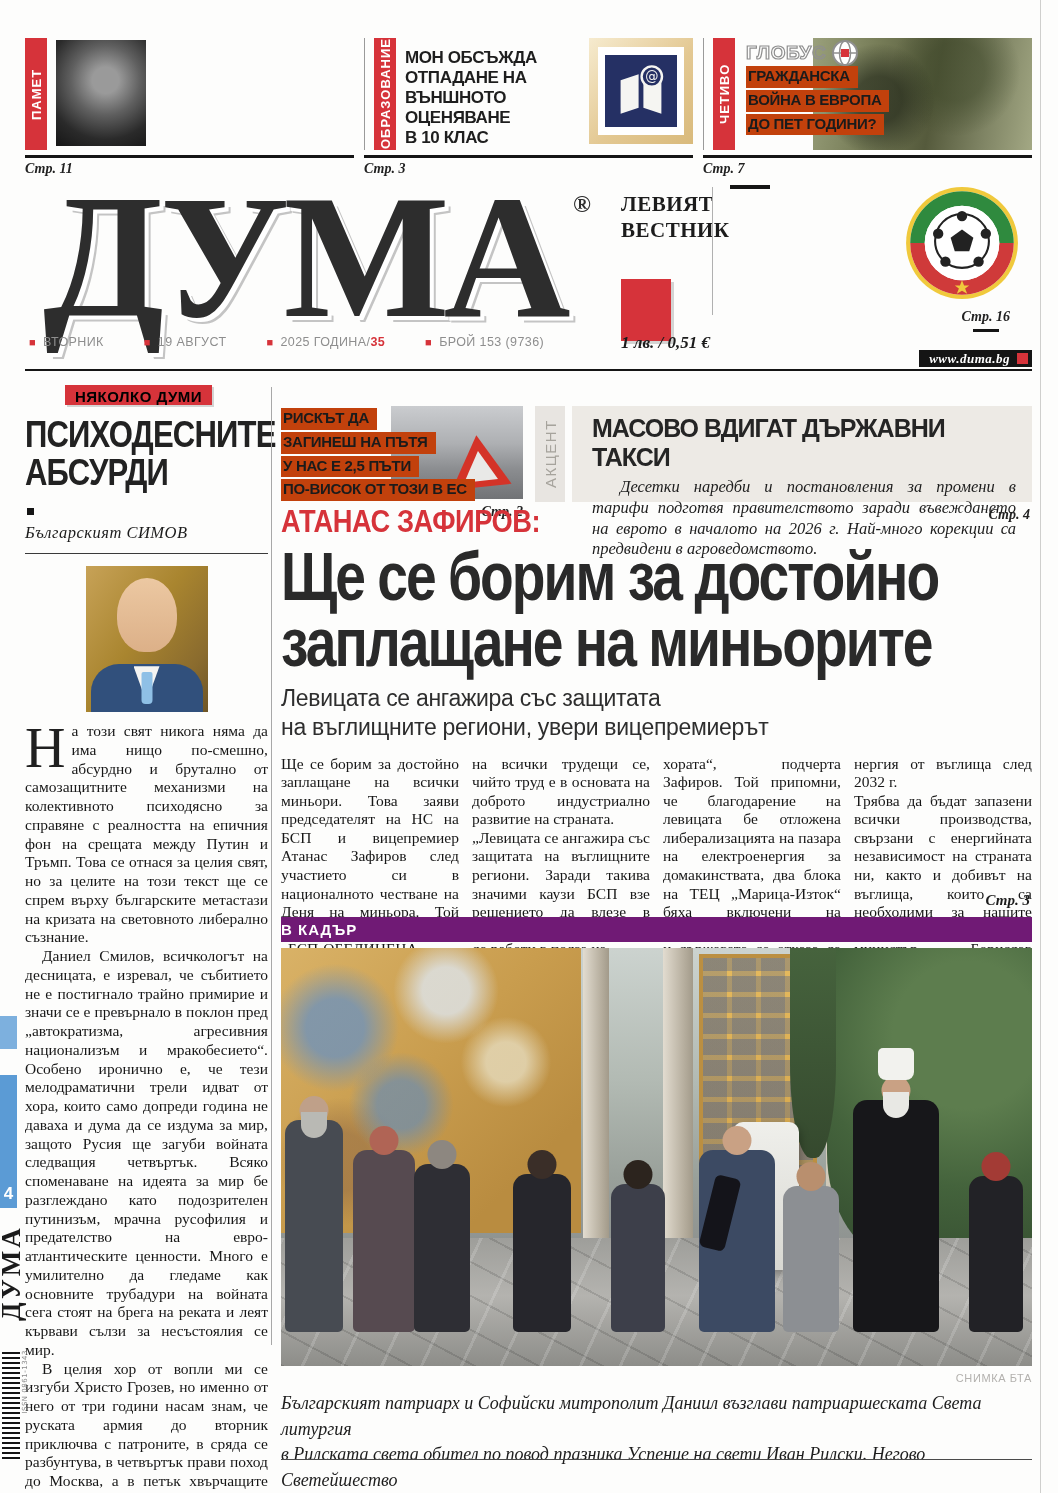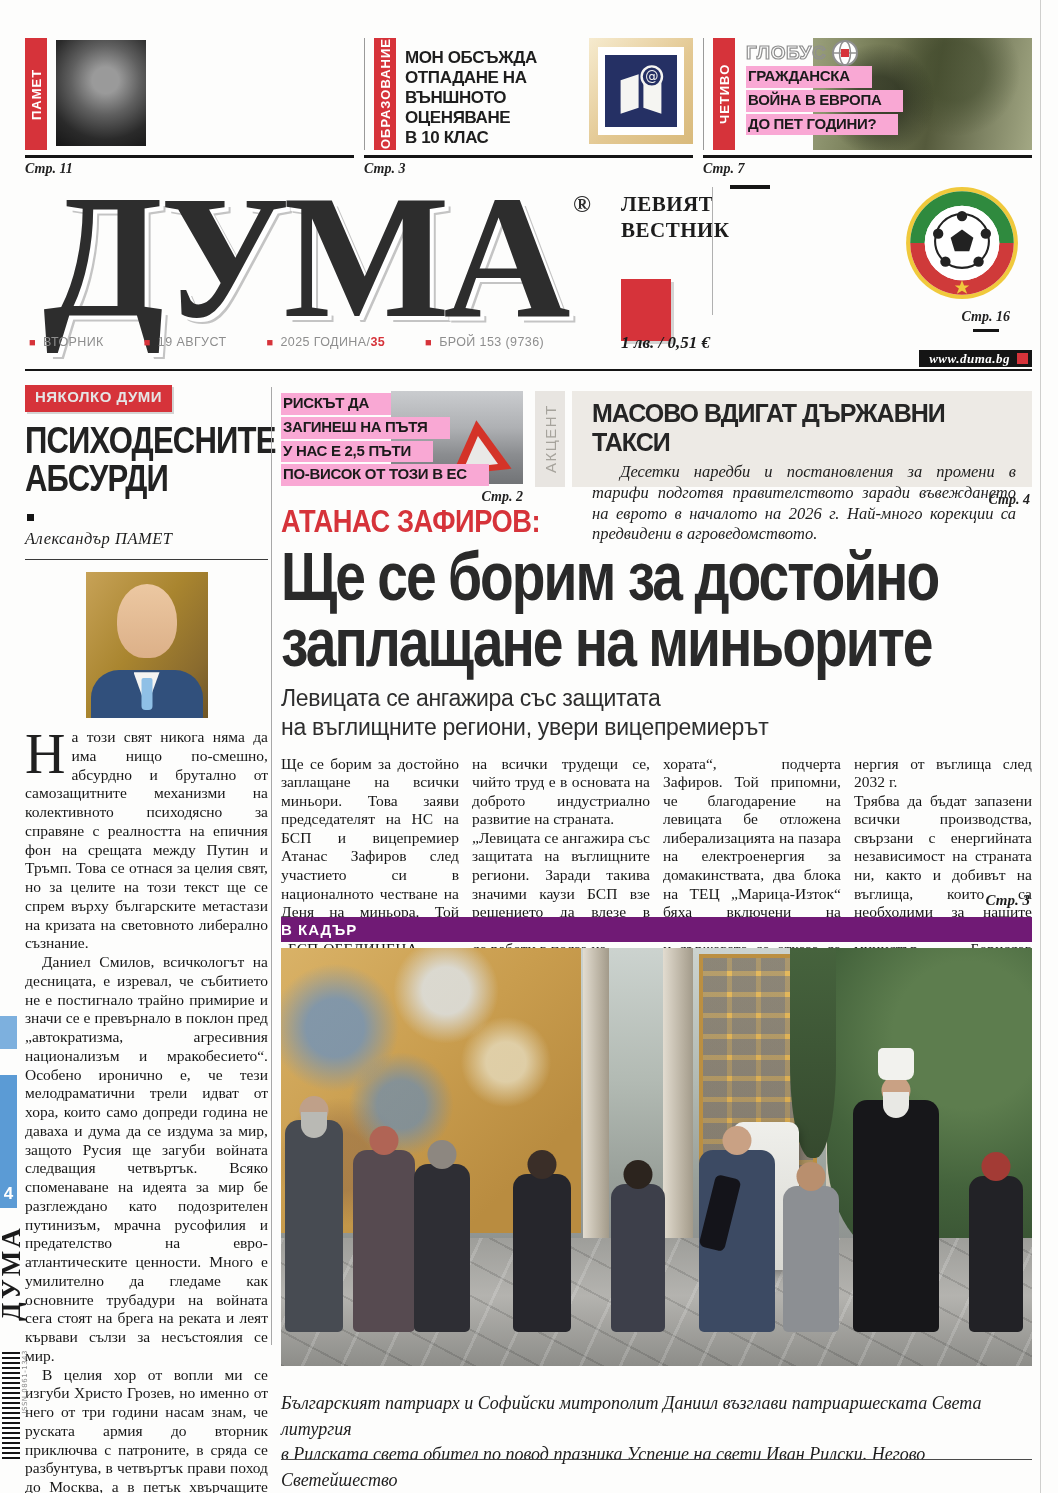--- a/index.html
+++ b/index.html
@@ -40,21 +40,21 @@
   .globus-photo {
     position:absolute; right:0; top:0; width:76%; height:100%;
     background:
       radial-gradient(circle at 30% 55%, rgba(20,25,15,.55) 0 14%, transparent 34%),
       radial-gradient(circle at 65% 30%, rgba(60,70,40,.5) 0 18%, transparent 40%),
       linear-gradient(100deg,#9aa07b 0%, #767c57 28%, #555a3c 55%, #7e8363 78%, #a3a884 100%);
   }
   .globus-logo { position:absolute; left:2px; top:0; display:flex; align-items:center; gap:4px; }
   .globus-word { font:bold 19px "Liberation Sans", sans-serif; color:transparent; -webkit-text-stroke:1.2px #8f8f8f; letter-spacing:0.5px; }
   .chips { position:absolute; left:2px; top:28px; }
-  .chip, .road-chip { display:table; background:#f9a8d4; color:#1b1b1b; font:bold 15px/1.25 "Liberation Sans", sans-serif; letter-spacing:-0.3px; padding:1px 22px 2px 2px; margin-bottom:2px; }
+  .chip, .road-chip { display:table; background:#c2410c; color:#1b1b1b; font:bold 15px/1.25 "Liberation Sans", sans-serif; letter-spacing:-0.3px; padding:1px 8px 2px 2px; margin-bottom:2px; }
 
   
   .masthead { position:absolute; left:25px; top:183px; width:1007px; height:190px; }
   .duma-title {
     position:absolute; left:18px; top:-14px;
     font:bold 176px/1 "Liberation Serif", serif; letter-spacing:-6px; color:#2d2d2d;
     text-shadow:4px 4px 0 #fff, 6px 6px 0 rgba(150,150,150,.55);
   }
   .duma-reg { position:absolute; left:548px; top:8px; font:bold 24px "Liberation Serif", serif; color:#2d2d2d; }
   .tagline { position:absolute; left:596px; top:8px; font:bold 21px/1.25 "Liberation Serif", serif; letter-spacing:0.5px; color:#1c1c1c; }
@@ -69,39 +69,39 @@
   .football-page .under { width:26px; height:3px; background:#151515; margin:4px auto 0; }
   .dateline { position:absolute; left:4px; top:152px; display:flex; gap:40px; font:12.5px "Liberation Sans", sans-serif; color:#8e8e8e; letter-spacing:0.4px; }
   .dl-item::before { content:"■"; color:#d6333a; margin-right:7px; font-size:11px; }
   .dl-red { color:#d6333a; font-weight:bold;margin-top:16px; }
   .www-bar { position:absolute; right:0; top:167px; height:17px; background:#151515; color:#fff; display:flex; align-items:center; padding:0 4px 0 10px; font:bold italic 13px "Liberation Serif", serif; letter-spacing:0.5px; }
   .www-sq { width:11px; height:11px; background:#d6333a; margin-left:7px; }
   .mast-rule { position:absolute; left:0; right:0; top:186px; border-top:2px solid #151515; }
 
   
   .left-col { position:absolute; left:25px; top:385px; width:243px; }
-  .kicker-box { display:inline-block; background:#d6333a; color:#e5e5e5; font:bold 15px "Liberation Sans", sans-serif; letter-spacing:0.5px; padding:3px 10px 7px; box-shadow:2px 2px 0 rgba(150,150,150,.4); }
+  .kicker-box { display:inline-block; background:#d6333a; color:#000000; font:bold 15px "Liberation Sans", sans-serif; letter-spacing:0.5px; padding:3px 10px 0; box-shadow:2px 2px 0 rgba(150,150,150,.4);margin-left:40px; }
   .op-title { margin-top:10px; font:bold 37px/1.03 "Liberation Sans", sans-serif; letter-spacing:-1px; color:#222; width:120%; transform:scaleX(.84); transform-origin:0 0; }
   .op-bullet { width:7px; height:7px; background:#151515; margin:16px 0 8px 2px; }
   .op-author { font:italic 16.5px "Liberation Serif", serif; letter-spacing:0.5px; }
   .op-hr { border-top:1.5px solid #3a3a3a; margin:10px 0 12px; }
   .portrait { position:relative; width:122px; height:146px; margin:0 auto 10px; overflow:hidden; background:linear-gradient(125deg,#c7a257 0%,#a9852f 45%,#8a6b2e 80%,#6e5526 100%); }
   .portrait .head { position:absolute; left:50%; top:12px; transform:translateX(-50%); width:60px; height:74px; background:linear-gradient(#ecc8a2,#dcb088); border-radius:50% 50% 45% 45%; }
   .portrait .suit { position:absolute; bottom:-12px; left:50%; transform:translateX(-50%); width:112px; height:60px; background:#31507c; border-radius:28px 28px 0 0; }
   .portrait .shirt { position:absolute; bottom:10px; left:50%; transform:translateX(-50%); width:26px; height:36px; background:#f4f4f2; clip-path:polygon(0 0,100% 0,50% 100%); }
   .portrait .tie { position:absolute; bottom:8px; left:50%; transform:translateX(-50%); width:11px; height:32px; background:#8fc0e6; border-radius:2px 2px 4px 4px; }
   .op-body { font:15.5px/1.21 "Liberation Serif", serif; text-align:justify; color:#171717; }
   .op-body .dropcap { float:left; font:56px/0.82 "Liberation Serif", serif; padding:4px 6px 0 0; color:#202020; }
   .op-body p { text-indent:17px; }
 
   
   .v-divider { position:absolute; left:271px; top:387px; height:958px; border-left:1px solid #a8a8a8; }
 
   
-  .row2 { position:absolute; left:281px; top:391px; width:751px; height:118px; }
+  .row2 { position:absolute; left:281px; top:406px; width:751px; height:118px; }
   .road { position:absolute; left:0; top:0; width:242px; height:95px; }
   .road-photo { position:absolute; left:110px; top:0; width:132px; height:93px; background:linear-gradient(180deg,#cacccf 0%,#aeb0b3 40%,#8b8d90 68%,#717376 100%); overflow:hidden; }
   .tri-outer { position:absolute; right:14px; bottom:12px; width:0; height:0; border-left:30px solid transparent; border-right:30px solid transparent; border-bottom:52px solid #d43328; transform:rotate(-6deg); }
   .tri-inner { position:absolute; left:-17px; top:16px; width:0; height:0; border-left:17px solid transparent; border-right:17px solid transparent; border-bottom:30px solid #e9e9e7; }
   .road-lines { position:absolute; left:0; top:2px; z-index:2; }
   .road-page { position:absolute; left:0; top:98px; width:242px; text-align:right; }
   .accent { position:absolute; left:254px; top:0; right:0; height:96px; display:flex; gap:7px; }
   .vlabel-gray { flex:0 0 30px; background:#e8e5e1; color:#a6a39c; display:flex; align-items:center; justify-content:center; font:15px "Liberation Sans", sans-serif; letter-spacing:1.5px; writing-mode:vertical-rl; transform:rotate(180deg); }
   .accent-main { flex:1; background:#edeae5; padding:8px 16px 8px 20px; }
   .accent-title { font:bold 25px "Liberation Sans", sans-serif; letter-spacing:-1px; color:#252525; }
@@ -276,21 +276,21 @@
       <span class="www-sq"></span>
     </div>
     <div class="mast-rule"></div>
   </div>
 
   <div class="left-col">
     <span class="kicker-box">НЯКОЛКО ДУМИ</span>
     <div class="op-title pre">ПСИХОДЕСНИТЕ
 АБСУРДИ</div>
     <div class="op-bullet"></div>
-    <div class="op-author">Александър ПАМЕТ</div>
+    <div class="op-author">Българският СИМОВ</div>
     <div class="op-hr"></div>
     <div class="portrait">
       <div class="head"></div>
       <div class="suit"></div>
       <div class="shirt"></div>
       <div class="tie"></div>
     </div>
     <div class="op-body">
       <span class="dropcap">Н</span><span>а този свят никога няма да има нищо по-смешно, абсурдно и брутално от самозащитните механизми на колективното психодясно за справяне с реалността на епичния фон на срещата между Путин и Тръмп. Това се отнася за целия свят, но за целите на този текст ще се спрем върху българските метастази на кризата на световното либерално съзнание.</span>
       <div>
@@ -371,20 +371,21 @@
         <span class="p-bag"></span>
       </div>
     <div class="person" style="left:502px; width:56px; height:146px; background:#8c8f93; --skin:#b98f6e"></div>
     <div class="person" style="left:572px; width:86px; height:232px; background:#17171a; --skin:#c9a184">
         <span class="p-hat"></span>
         <span class="p-beard"></span>
       </div>
     <div class="person" style="left:688px; width:54px; height:156px; background:#222226; --skin:#a33b35"></div>
   </div>
 
+  <div class="photo-credit">СНИМКА БТА</div>
   <div class="caption pre">Българският патриарх и Софийски митрополит Даниил възглави патриаршеската Света литургия
 в Рилската света обител по повод празника Успение на свети Иван Рилски. Негово Светейшество
 призова българите да посещават поне веднъж в годината Рилския манастир за поклонение</div>
   <div class="bottom-rule"></div>
 
   <div class="spine-sq"></div>
   <div class="spine-strip">
       <span>4</span>
     </div>
   <div class="spine-duma">ДУМА</div>

